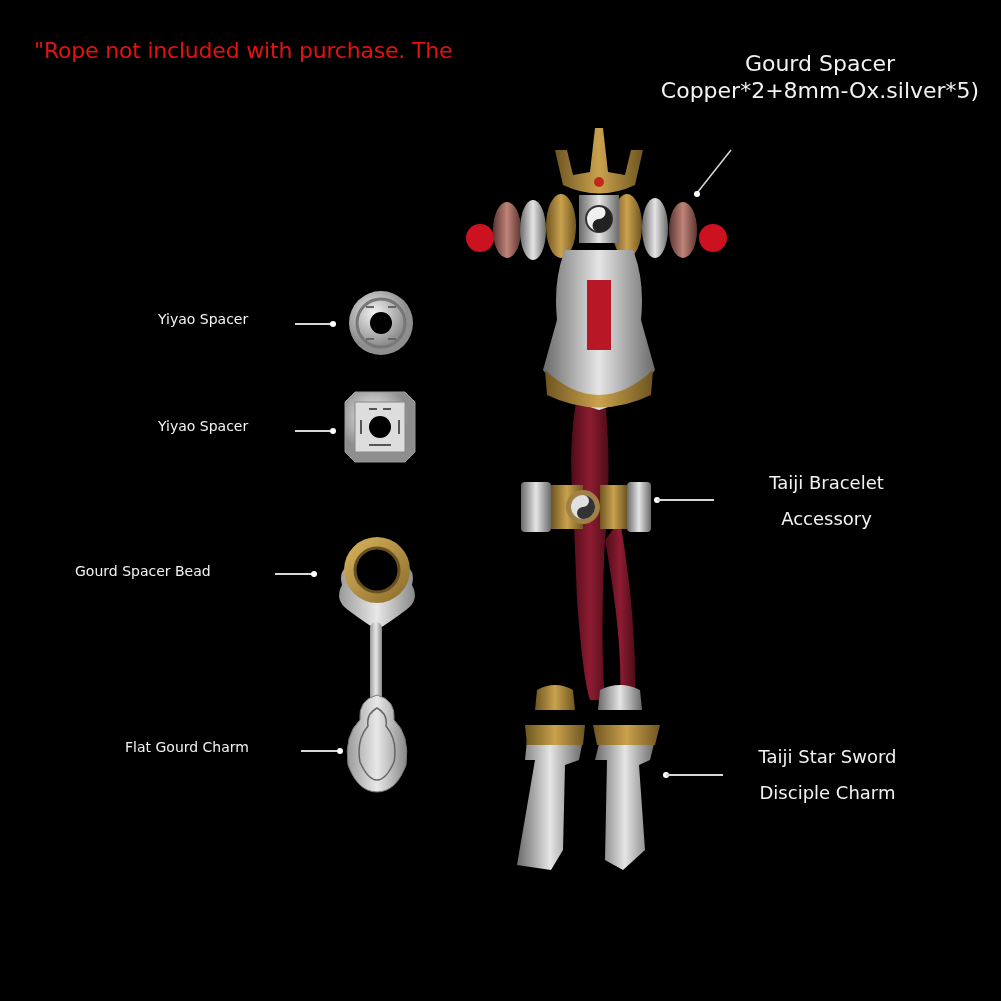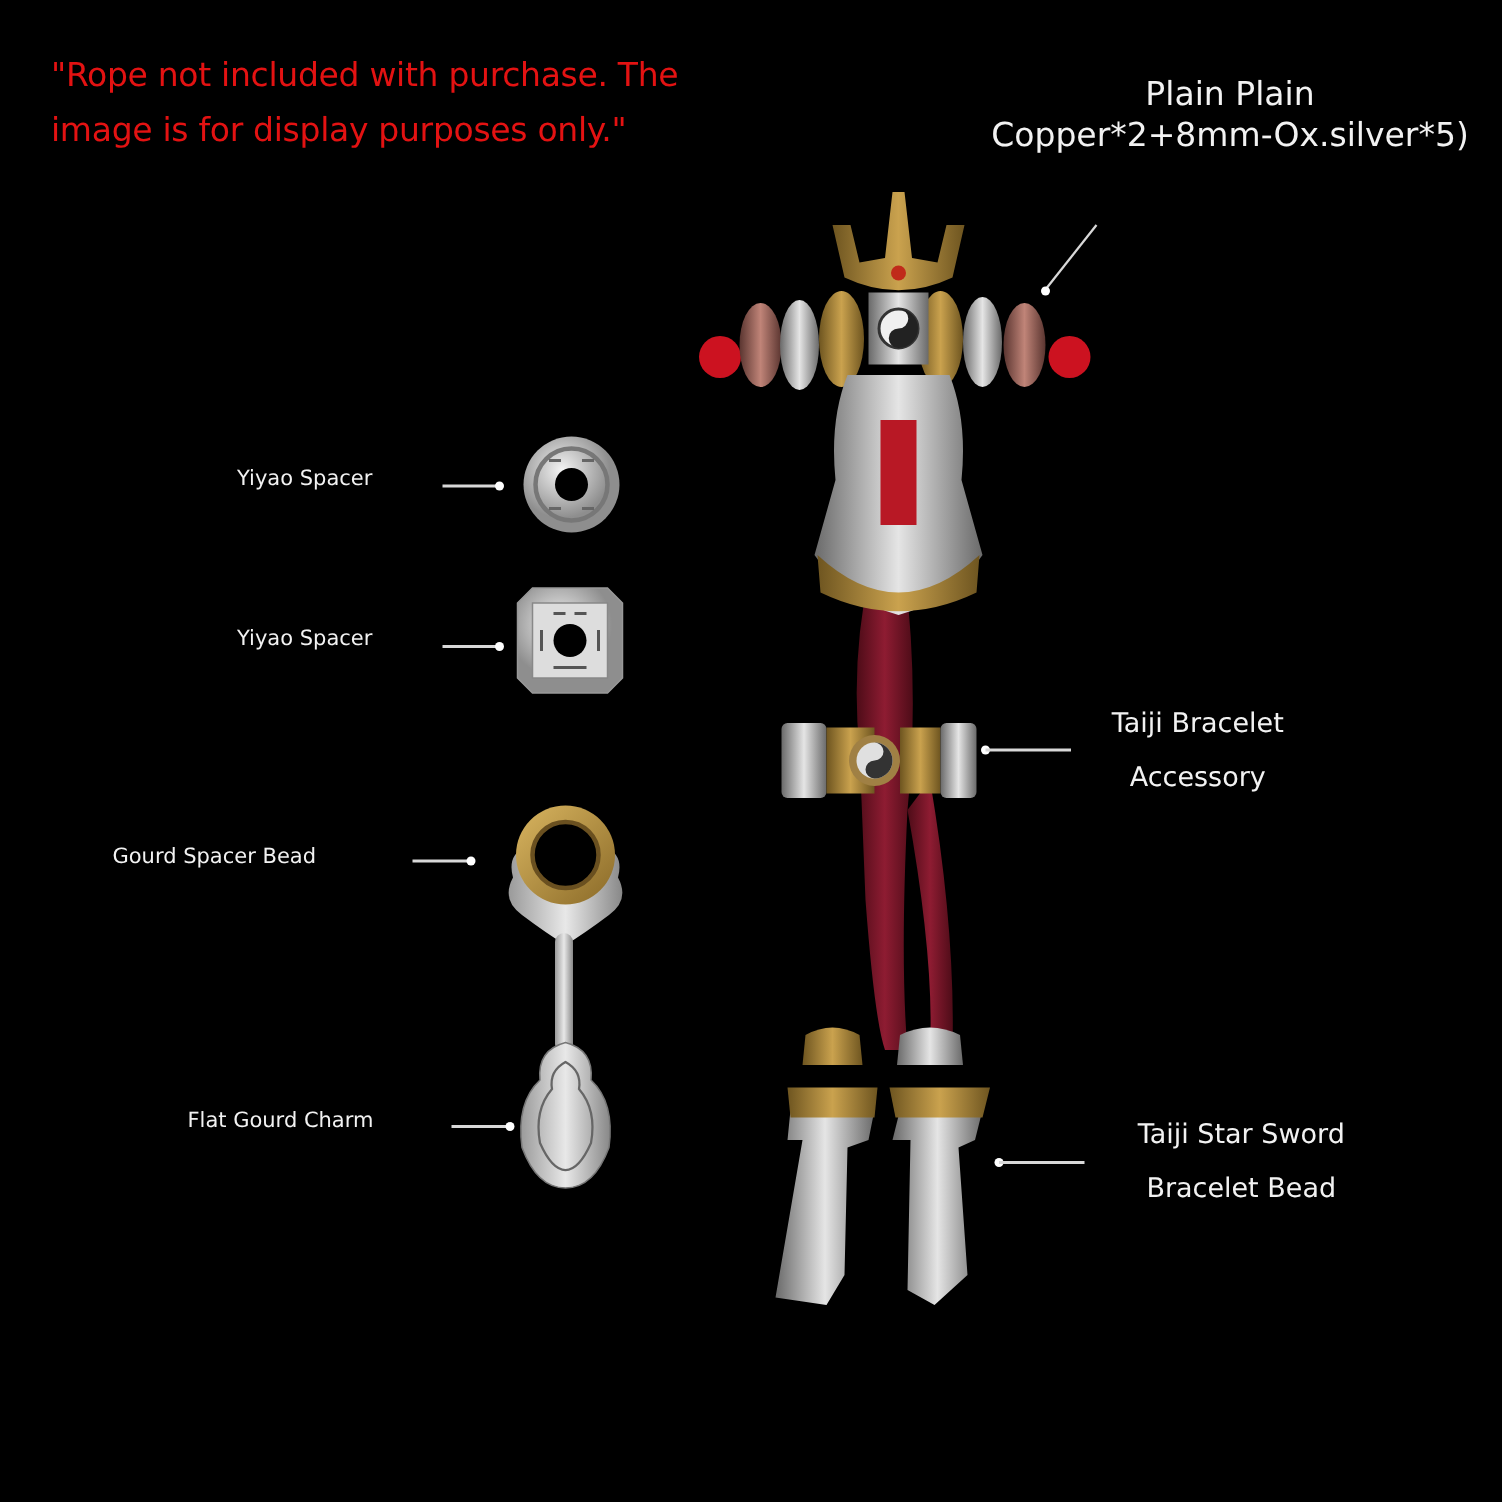--- a/index.html
+++ b/index.html
@@ -11,25 +11,24 @@
   .plain { left:640px; top:50px; width:360px; text-align:center; color:#f2f2f2; font-size:22px; line-height:27px; }
   .line { background:#d8d8d8; height:1.5px; }
   .dot { width:6px; height:6px; border-radius:50%; background:#fff; }
   svg { position:absolute; overflow:visible; }
 </style>
 </head>
 <body>
 
 <div class="abs notice">
   <div>"Rope not included with purchase. The</div>
-  <div>image is for display purposes only."</div>
 </div>
 
 <div class="abs plain">
-  <div>Plain Plain</div>
+  <div>Gourd Spacer</div>
   <div>Copper*2+8mm-Ox.silver*5)</div>
 </div>
 <svg style="left:0;top:0;width:1001px;height:1001px;pointer-events:none">
   <line x1="731" y1="150" x2="697" y2="193" stroke="#d8d8d8" stroke-width="1.5"></line>
   <circle cx="697" cy="194" r="3" fill="#fff"></circle>
 </svg>
 
 <div class="abs label" style="left:158px;top:311px">Yiyao Spacer</div>
 <div class="abs line" style="left:295px;top:323px;width:37px"></div>
 <div class="abs dot" style="left:330px;top:321px"></div>
@@ -41,30 +40,30 @@
 <div class="abs label" style="left:75px;top:563px">Gourd Spacer Bead</div>
 <div class="abs line" style="left:275px;top:573px;width:38px"></div>
 <div class="abs dot" style="left:311px;top:571px"></div>
 
 <div class="abs label" style="left:125px;top:739px">Flat Gourd Charm</div>
 <div class="abs line" style="left:301px;top:750px;width:38px"></div>
 <div class="abs dot" style="left:337px;top:748px"></div>
 
 <div class="abs dot" style="left:654px;top:497px"></div>
 <div class="abs line" style="left:657px;top:499px;width:57px"></div>
-<div class="abs label-c" style="left:716px;top:465px;width:165px">
+<div class="abs label-c" style="left:744px;top:465px;width:165px">
   <div>Taiji Bracelet</div>
   <div>Accessory</div>
 </div>
 
 <div class="abs dot" style="left:663px;top:772px"></div>
 <div class="abs line" style="left:666px;top:774px;width:57px"></div>
 <div class="abs label-c" style="left:735px;top:739px;width:185px">
   <div>Taiji Star Sword</div>
-  <div>Bracelet Bead</div>
+  <div>Disciple Charm</div>
 </div>
 
 <svg style="left:346px;top:290px;width:70px;height:70px">
   <defs>
       <radialGradient id="sv" cx="40%" cy="35%">
         <stop offset="0" stop-color="#f4f4f4"></stop>
         <stop offset="1" stop-color="#8e8e8e"></stop>
       </radialGradient>
     </defs>
   <circle cx="35" cy="33" r="32" fill="url(#sv)"></circle>

